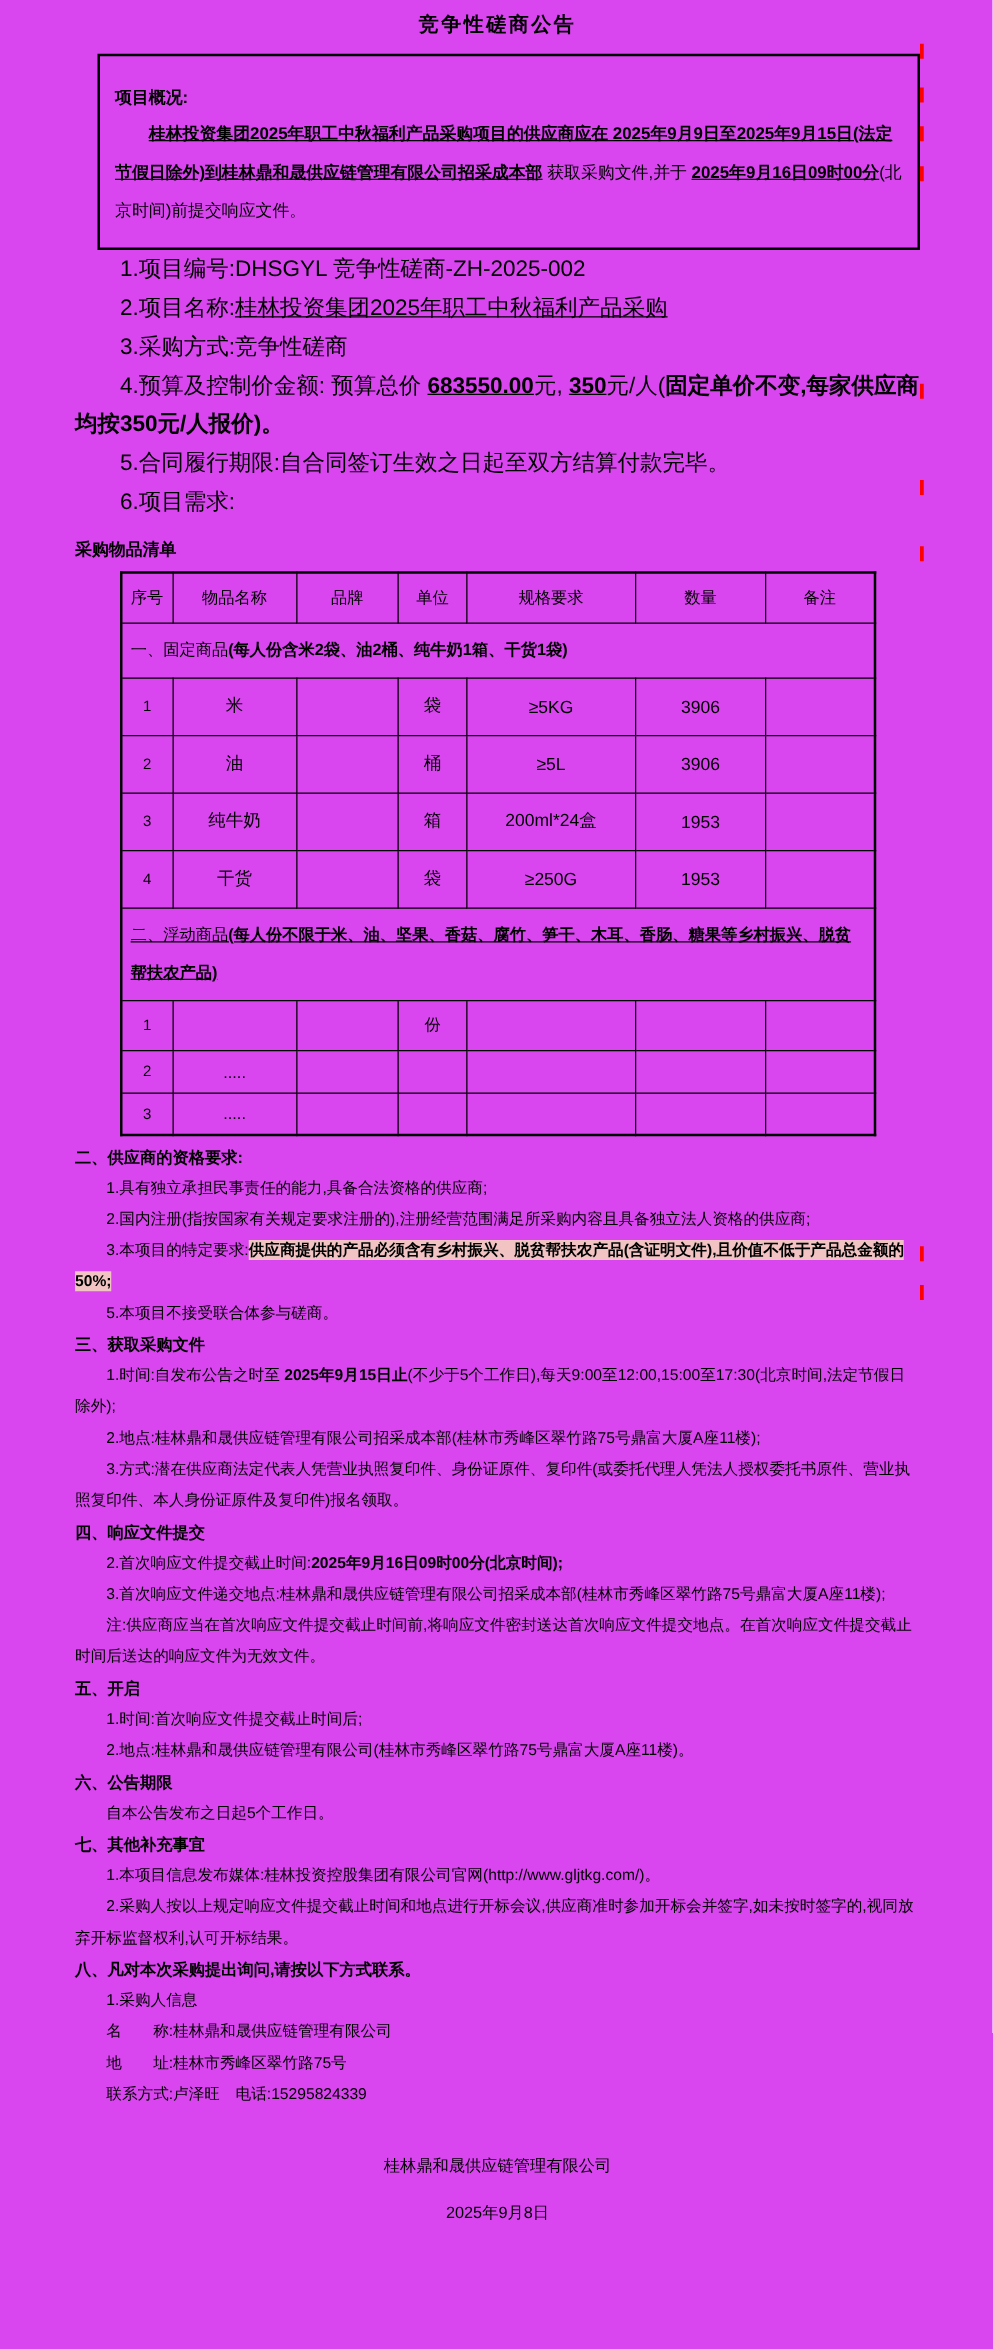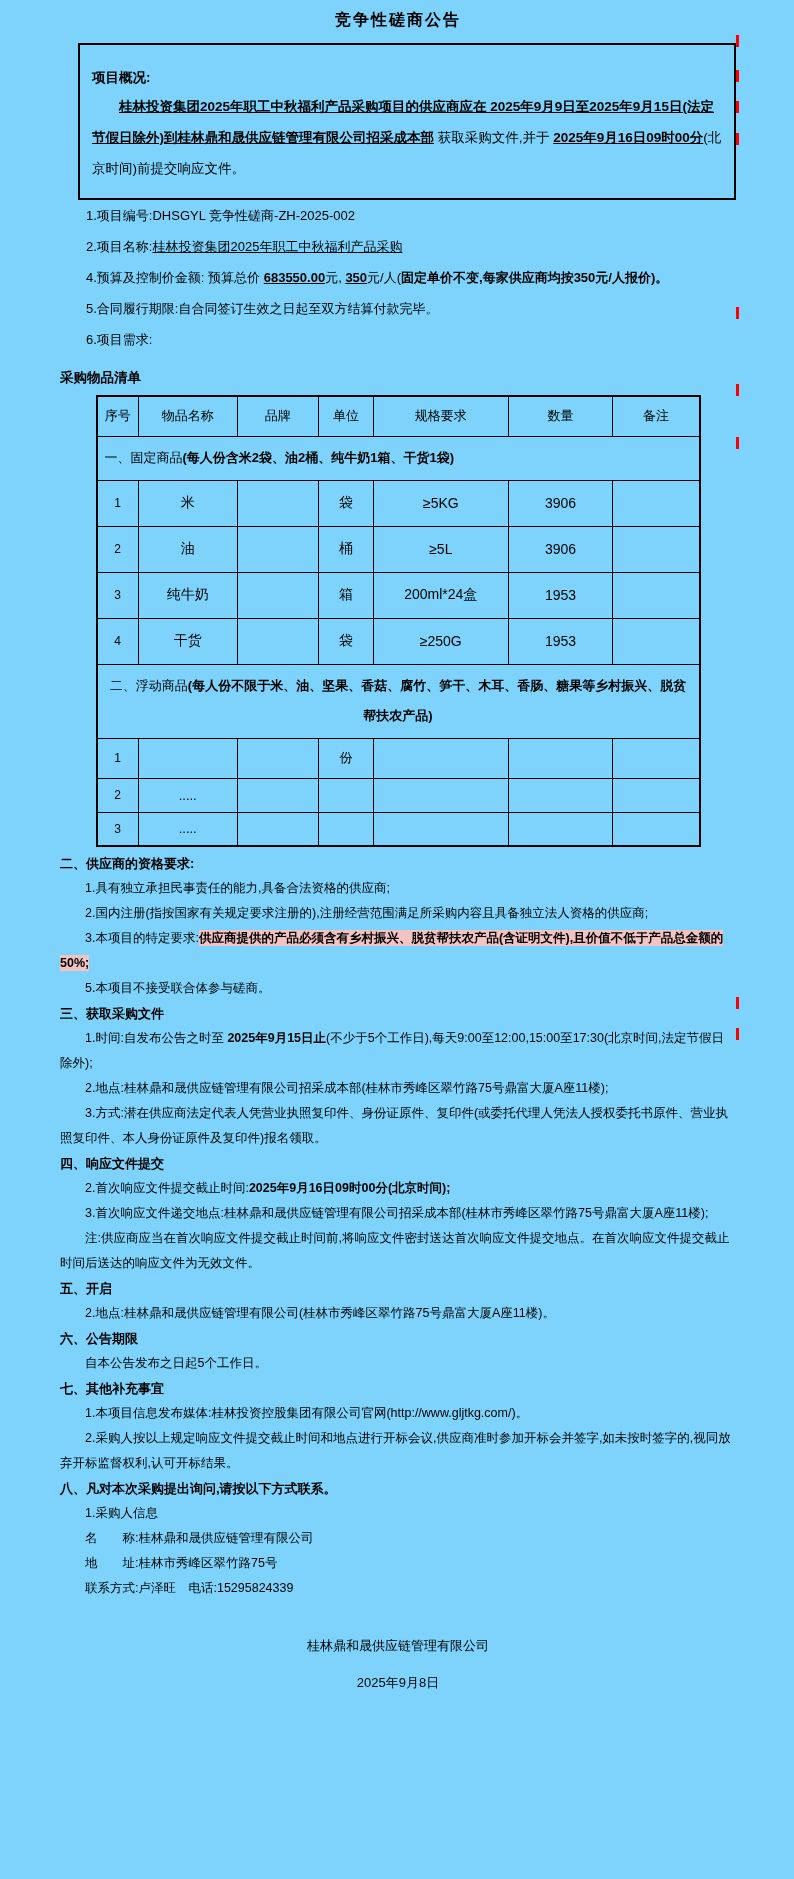--- a/index.html
+++ b/index.html
@@ -1,38 +1,38 @@
 <!DOCTYPE html>
 <html><head>
 <meta charset="utf-8">
 <style>
   * { box-sizing: border-box; margin: 0; padding: 0; }
   html,body { background:#ffffff; }
   .page {
-    width: 794px; height: 1879px; position: relative; background: #7dd3fc;
+    width: 794px; height: 1879px; position: relative; background: #d946ef;
     color: #000; font-family: "Liberation Sans", sans-serif; overflow: hidden;
   }
   .content { padding: 8px 58px 0 60px; }
   .doc-title { font-size: 16px; font-weight: bold; text-align: center; margin: 2px 0 12px; letter-spacing: 2px; }
   .overview-box { border: 2px solid #000; margin-left: 18px; padding: 20px 12px 14px; }
   .ov-label { font-size: 13.5px; font-weight: bold; line-height: 26px; }
   .ov-body { font-size: 13.5px; line-height: 31px; text-indent: 2em; }
   .b { font-weight: bold; }
   .u { text-decoration: underline; }
   .bu { font-weight: bold; text-decoration: underline; }
   .sec-heading { font-size: 13px; font-weight: bold; line-height: 25px; }
   .sec1-heading { margin: 24px 0 8px; }
-  .item1 { font-size: 13px; line-height: 31px; text-indent: 2em; }
+  .item1 { font-size: 18px; line-height: 31px; text-indent: 2em; }
   .p { font-size: 12.5px; line-height: 25px; text-indent: 2em; }
   .tbl-title { text-align: left; font-weight: bold; font-size: 13.5px; margin: 14px 0 8px; }
   table.goods { width: 605px; margin: 0 auto; border-collapse: collapse; border: 2px solid #000; font-size: 13px; }
   table.goods th, table.goods td { border: 1px solid #000; text-align: center; vertical-align: middle; padding: 0 2px; font-weight: normal; }
   tr.r-head { height: 40px; margin-top: 48px; }
   tr.r-sec td { text-align: left; padding: 0 7px; height: 44px; }
-  tr.r-secb td { text-align: center; padding: 4px 7px; height: 74px; line-height: 30px; }
+  tr.r-secb td { text-align: left; padding: 4px 7px; height: 74px; line-height: 30px; text-decoration: underline; }
   tr.r-item { height: 46px; font-size: 14px; }
   tr.r-f1 { height: 40px; }
   tr.r-f2 { height: 34px; }
   td.idx { font-size: 12px; }
   .hl { font-weight: bold; padding: 1px 0; }
   .footer { text-align: center; font-weight: normal; font-size: 13px; margin-top: 26px; line-height: 37px; }
   .rev-mark { position: absolute; right: 55px; width: 3px; height: 12px; background: #ff0000; }
 </style>
 </head>
 <body>
@@ -42,20 +42,21 @@
 
     <div class="doc-title">竞争性磋商公告</div>
 
     <div class="overview-box">
       <div class="ov-label">项目概况:</div>
       <div class="ov-body"><span class="bu">桂林投资集团2025年职工中秋福利产品采购项目的供应商应在 2025年9月9日至2025年9月15日(法定节假日除外)到桂林鼎和晟供应链管理有限公司招采成本部</span><span> 获取采购文件,并于 </span><span class="bu">2025年9月16日09时00分</span><span>(北京时间)前提交响应文件。</span></div>
     </div>
 
     <div class="item1"><span>1.项目编号:</span><span>DHSGYL 竞争性磋商-ZH-2025-002</span></div>
     <div class="item1"><span>2.项目名称:</span><span class="u">桂林投资集团2025年职工中秋福利产品采购</span></div>
+    <div class="item1">3.采购方式:竞争性磋商</div>
     <div class="item1"><span>4.预算及控制价金额: 预算总价 </span><span class="bu">683550.00</span><span>元, </span><span class="bu">350</span><span>元/人(</span><span class="b">固定单价不变,每家供应商均按350元/人报价</span><span class="b">)。</span></div>
     <div class="item1">5.合同履行期限:自合同签订生效之日起至双方结算付款完毕。</div>
     <div class="item1">6.项目需求:</div>
 
     <div class="tbl-title">采购物品清单</div>
     <table class="goods">
       <colgroup>
         <col style="width:42px">
           <col style="width:99px">
           <col style="width:82px">
@@ -156,20 +157,21 @@
     <div class="p"><span>1.时间:自发布公告之时至 </span><span class="b">2025年9月15日止</span><span>(不少于5个工作日),每天9:00至12:00,15:00至17:30(北京时间,法定节假日除外);</span></div>
     <div class="p">2.地点:桂林鼎和晟供应链管理有限公司招采成本部(桂林市秀峰区翠竹路75号鼎富大厦A座11楼);</div>
     <div class="p">3.方式:潜在供应商法定代表人凭营业执照复印件、身份证原件、复印件(或委托代理人凭法人授权委托书原件、营业执照复印件、本人身份证原件及复印件)报名领取。</div>
 
     <div class="sec-heading">四、响应文件提交</div>
     <div class="p"><span>2.首次响应文件提交截止时间:</span><span class="b">2025年9月16日09时00分(北京时间);</span></div>
     <div class="p">3.首次响应文件递交地点:桂林鼎和晟供应链管理有限公司招采成本部(桂林市秀峰区翠竹路75号鼎富大厦A座11楼);</div>
     <div class="p">注:供应商应当在首次响应文件提交截止时间前,将响应文件密封送达首次响应文件提交地点。在首次响应文件提交截止时间后送达的响应文件为无效文件。</div>
 
     <div class="sec-heading">五、开启</div>
+    <div class="p">1.时间:首次响应文件提交截止时间后;</div>
     <div class="p">2.地点:桂林鼎和晟供应链管理有限公司(桂林市秀峰区翠竹路75号鼎富大厦A座11楼)。</div>
 
     <div class="sec-heading">六、公告期限</div>
     <div class="p">自本公告发布之日起5个工作日。</div>
 
     <div class="sec-heading">七、其他补充事宜</div>
     <div class="p">1.本项目信息发布媒体:桂林投资控股集团有限公司官网(http://www.gljtkg.com/)。</div>
     <div class="p">2.采购人按以上规定响应文件提交截止时间和地点进行开标会议,供应商准时参加开标会并签字,如未按时签字的,视同放弃开标监督权利,认可开标结果。</div>
 
     <div class="sec-heading">八、凡对本次采购提出询问,请按以下方式联系。</div>

